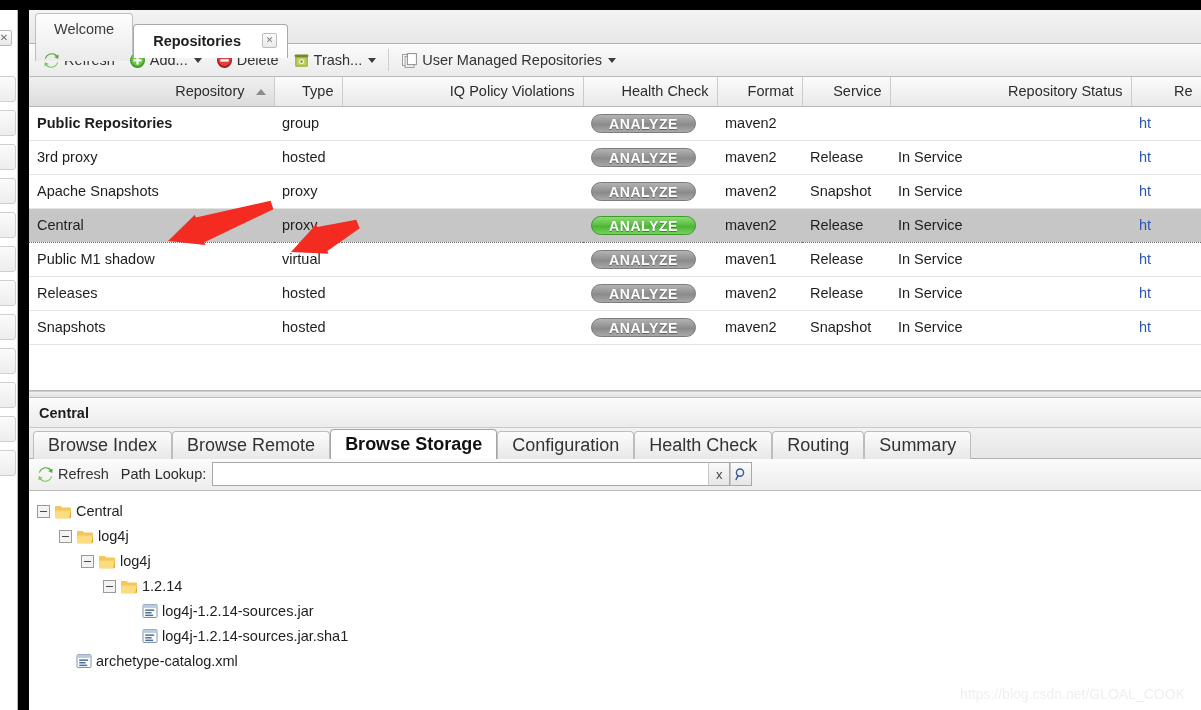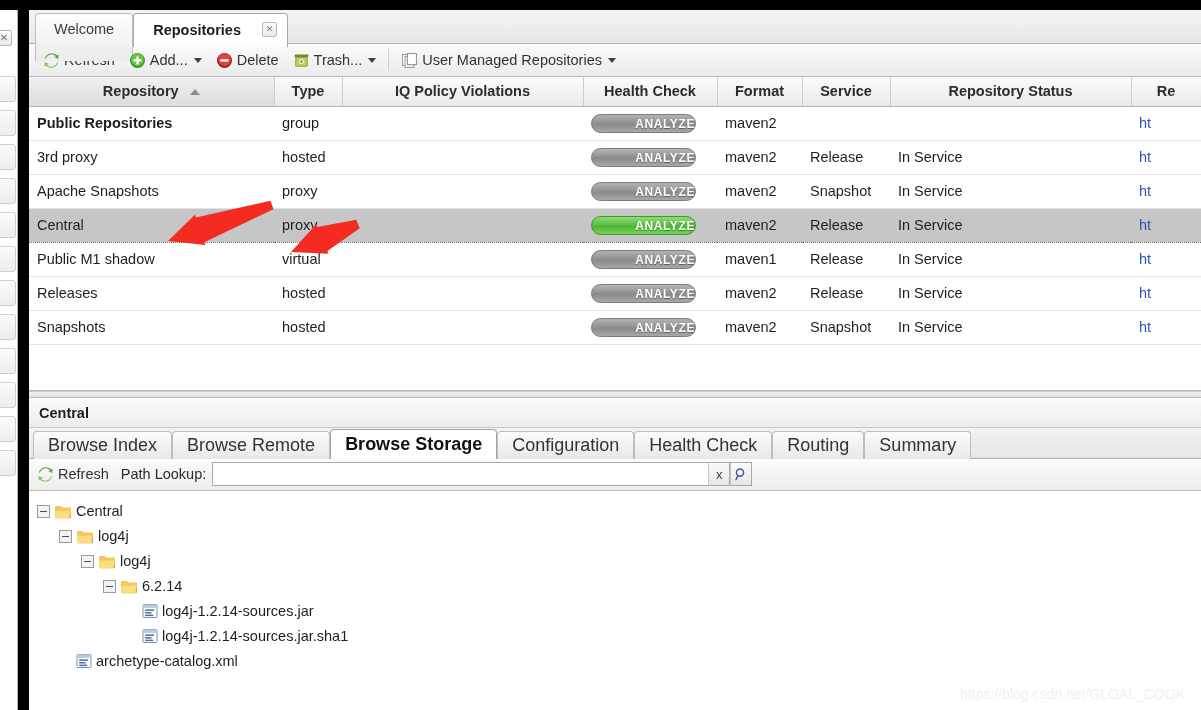--- a/index.html
+++ b/index.html
@@ -85,21 +85,21 @@
     border-bottom: none;
     border-radius: 4px 4px 0 0;
     background: linear-gradient(#fdfdfd, #ebebeb);
     vertical-align: top;
   }
   .tab.active {
     font-weight: bold;
     color: #1d1d1d;
     background: #ffffff;
     height: 34px;
-    margin-top: 3px;
+    margin-top: 14px;
     line-height: 33px;
     border-color: #a8a8a8;
     padding-right: 46px;
     z-index: 3;
     padding-left: 19px;
   }
   .tab .tab-close {
     position: absolute;
     right: 10px; top: 8px;
     width: 15px; height: 15px;
@@ -148,24 +148,24 @@
   .grid {
     width: 100%;
     border-collapse: collapse;
     table-layout: fixed;
   }
   .grid th {
     height: 29px;
     background: linear-gradient(#fbfbfb, #e9e9e9);
     border-right: 1px solid #cccccc;
     border-bottom: 1px solid #b5b5b5;
-    font-weight: bold;
+    font-weight: normal;
     font-size: 14.5px;
     color: #2c2c2c;
-    text-align: center;
+    text-align: right;
     padding: 0 8px;
     white-space: nowrap;
     overflow: hidden;
   }
   .grid th.sorted {
     background: linear-gradient(#f0f0f0, #dcdcdc);
   }
   .sort-arrow {
     display: inline-block;
     width: 0; height: 0;
@@ -190,22 +190,22 @@
     border-bottom: 1px dotted #6e6e6e;
   }
   .grid td.bold { font-weight: bold; }
   .grid td.link { color: #2d56b5; }
 
   .analyze {
     display: inline-block;
     width: 105px; height: 19px;
     line-height: 19px;
     border-radius: 10px;
-    text-align: right;
-    font-size: 12px;
+    text-align: center;
+    font-size: 14px;
     font-weight: bold;
     letter-spacing: 0.6px;
     color: #ffffff;
     background: linear-gradient(#b3b3b3, #939393 45%, #8a8a8a 55%, #a8a8a8);
     border: 1px solid #7d7d7d;
     text-shadow: 0 1px 0 rgba(0,0,0,.35);
   }
   .analyze.green {
     background: linear-gradient(#8ddc71, #5cbf45 45%, #4db437 55%, #76d25c);
     border: 1px solid #3d9b2c;
@@ -611,21 +611,21 @@
             </svg></span>
           <span class="tlabel">log4j</span>
         </div>
         <div class="tnode" style="padding-left: 66px;">
           <span class="toggle"></span>
           <span class="folder-ico"><svg width="18" height="15" viewBox="0 0 18 15">
               <path d="M1 3.2a1 1 0 0 1 1-1h4.6l1.4 1.6H16a1 1 0 0 1 1 1v8.4a1 1 0 0 1-1 1H2a1 1 0 0 1-1-1z" fill="#e8a93a"></path>
               <path d="M1.1 6.2h15.7l-1.5 7.6a1 1 0 0 1-1 .4H2a1 1 0 0 1-1-1z" fill="#fbdc7e"></path>
               <path d="M1 3.2a1 1 0 0 1 1-1h4.6l1.4 1.6H16a1 1 0 0 1 1 1v1.4H1z" fill="#f5c65a"></path>
             </svg></span>
-          <span class="tlabel">6.2.14</span>
+          <span class="tlabel">1.2.14</span>
         </div>
         <div class="tnode" style="padding-left: 88px;">
           <span class="toggle spacer"></span>
           <span class="file-ico"><svg width="16" height="16" viewBox="0 0 16 16">
               <rect x="1" y="1.5" width="14" height="13" rx="1" fill="#ffffff" stroke="#7f93ad"></rect>
               <rect x="1" y="1.5" width="14" height="3.4" fill="#b9cade"></rect>
               <rect x="3.2" y="6.4" width="9" height="1.5" fill="#4a6fa0"></rect>
               <rect x="3.2" y="9" width="6.4" height="1.5" fill="#4a6fa0"></rect>
               <rect x="3.2" y="11.6" width="8" height="1.5" fill="#4a6fa0"></rect>
             </svg></span>

